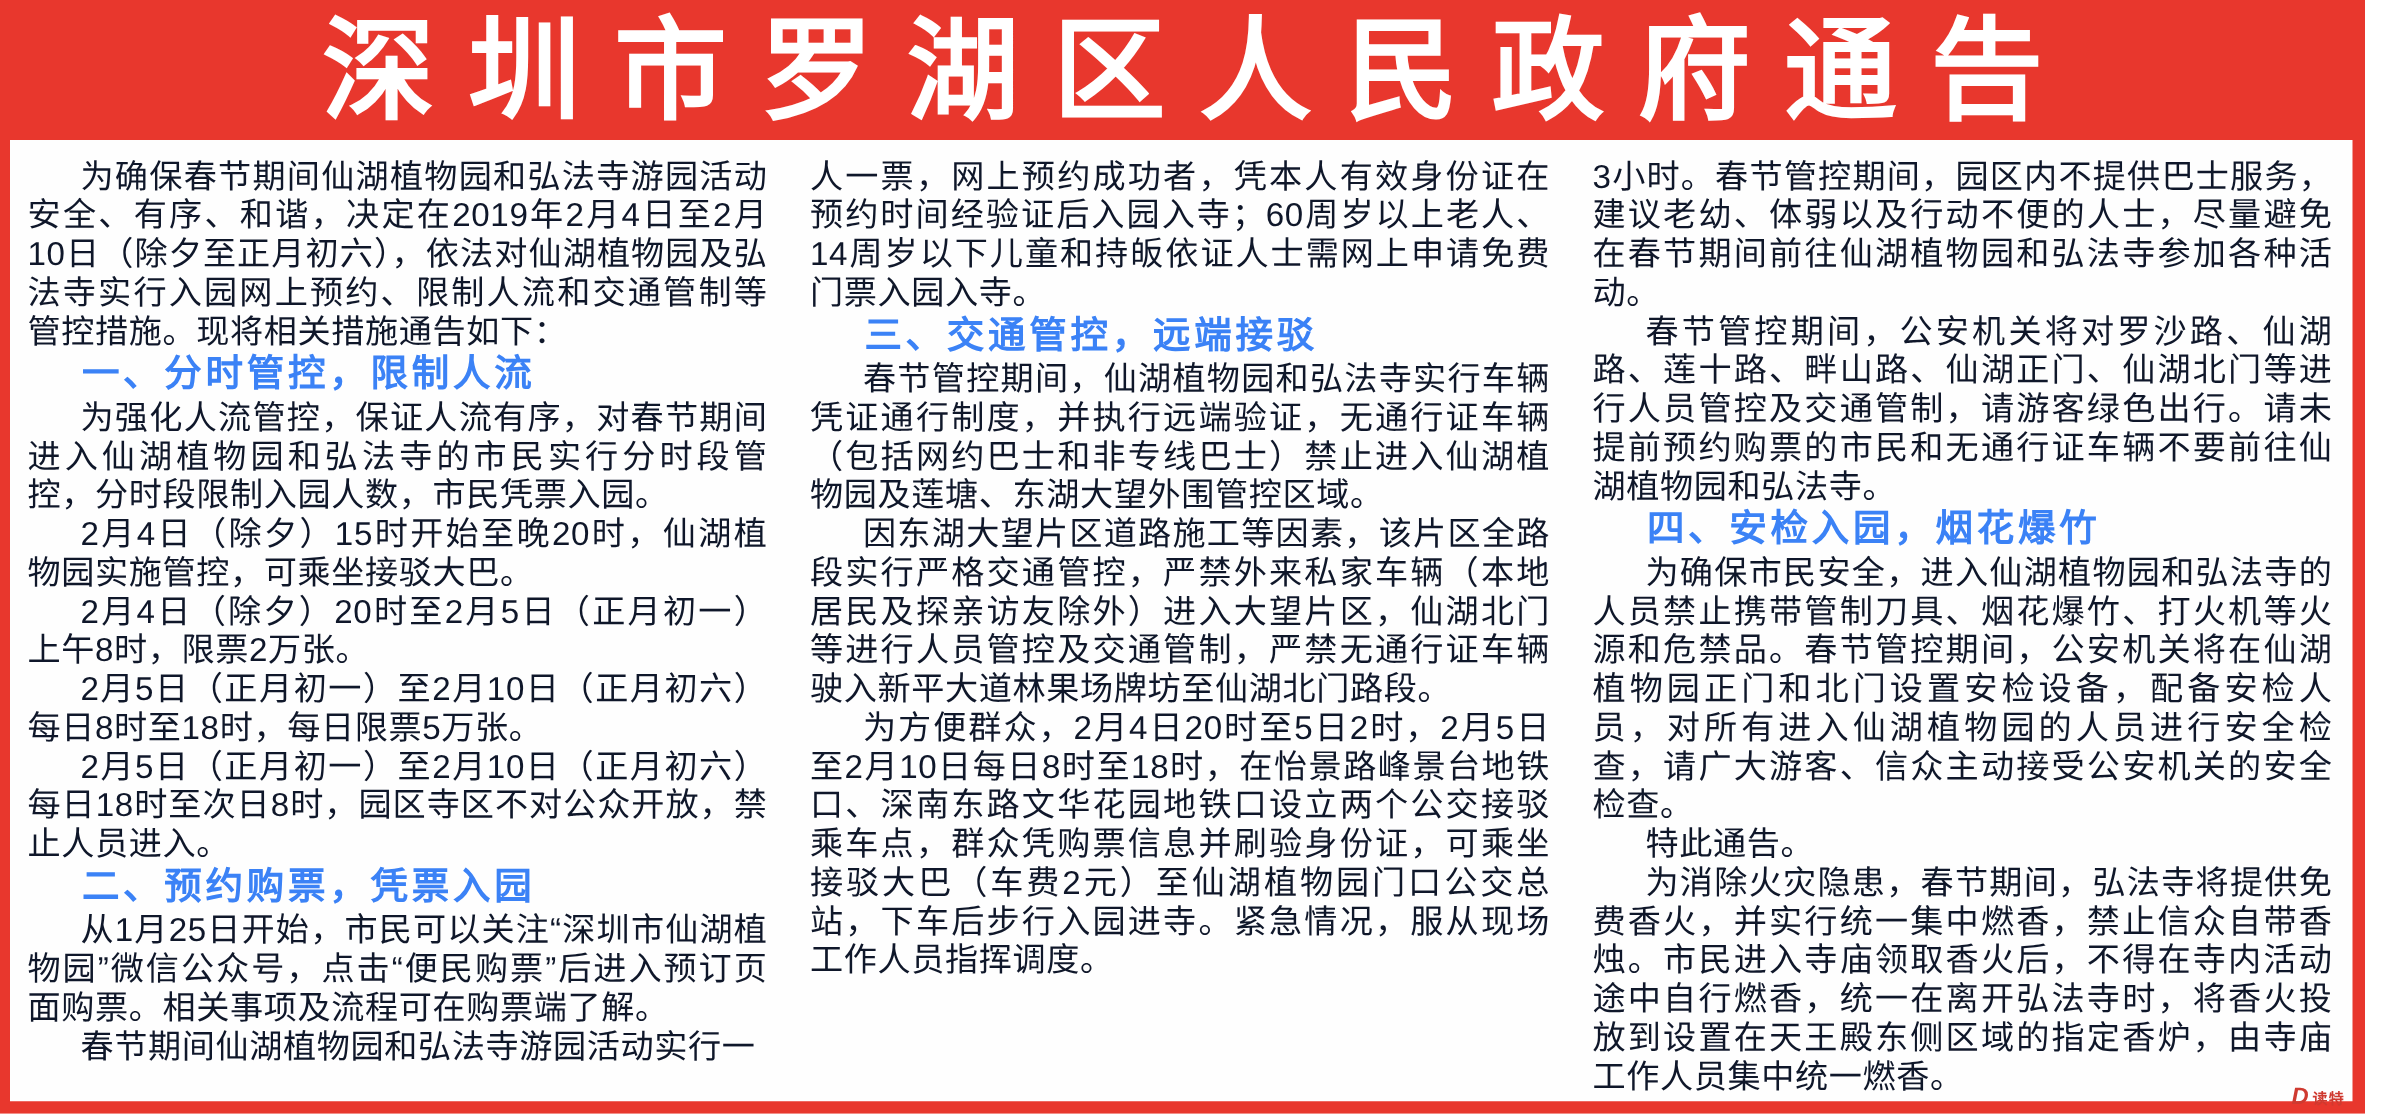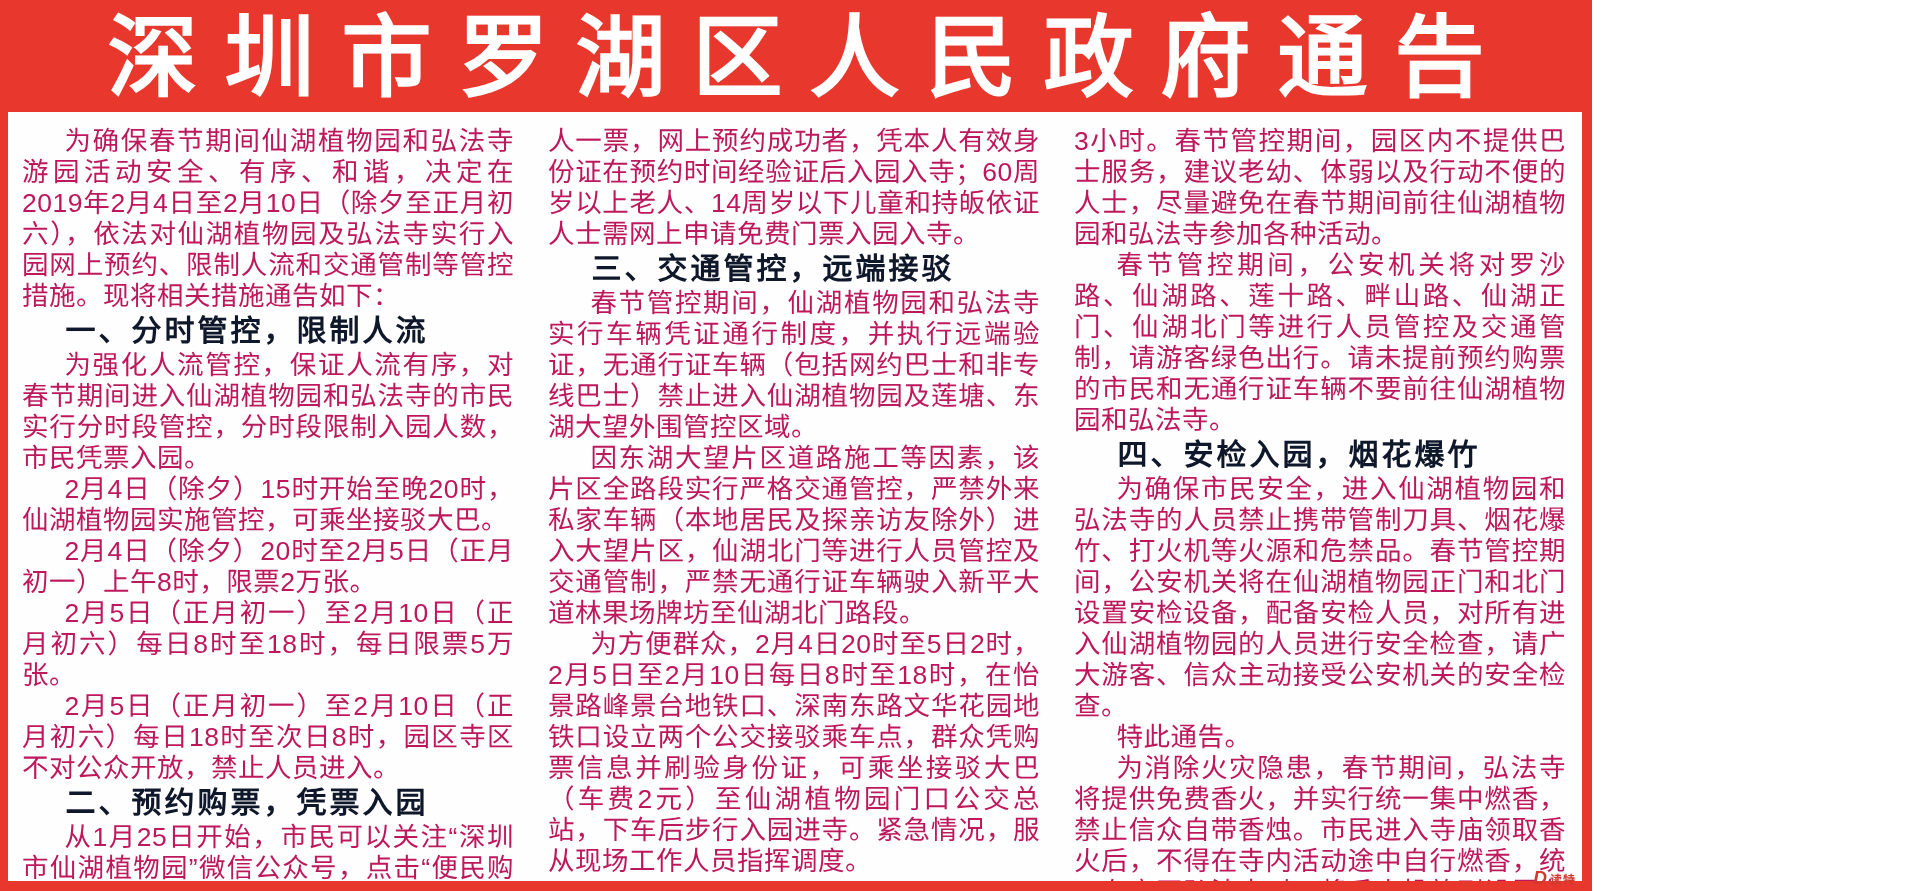--- a/index.html
+++ b/index.html
@@ -5,21 +5,21 @@
   html, body {
     margin: 0;
     padding: 0;
     width: 1920px;
     height: 891px;
     overflow: hidden;
     font-family: "Liberation Sans", sans-serif;
   }
   .poster {
     position: relative;
-    width: 1592px;
+    width: 1892px;
     height: 891px;
     background: #e8372d;
   }
   
   .masthead {
     position: absolute;
     left: 0; top: 0; right: 0;
     height: 112px;
     display: flex;
     align-items: center;
@@ -49,34 +49,34 @@
     gap: 34px;
     overflow: hidden;
   }
   .col {
     flex: 1 1 0;
     min-width: 0;
   }
   
   .p, .cont {
     margin: 0;
-    color: #be185d;
+    color: #0f172a;
     font-size: 26.5px;
     line-height: 31px;
     font-weight: 500;
     text-align: justify;
     text-justify: inter-character;
     letter-spacing: 0.5px;
   }
   .p { text-indent: 1.6em; }
   .cont { text-indent: 0; }
   
   .h {
     margin: 1px 0;
-    color: #0f172a;
+    color: #3b82f6;
     font-size: 30px;
     line-height: 36px;
     font-weight: 800;
     text-indent: 1.45em;
     letter-spacing: 3px;
     white-space: nowrap;
   }
   
   .sig {
     margin: 0;

